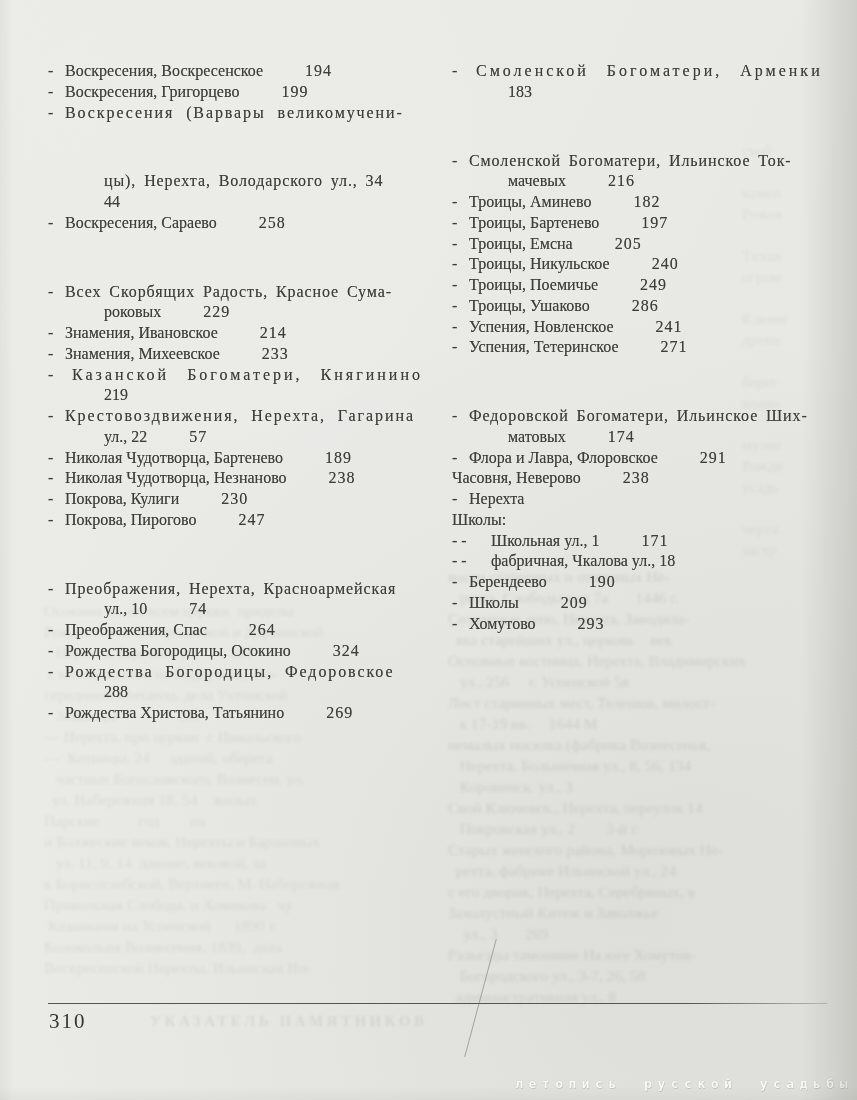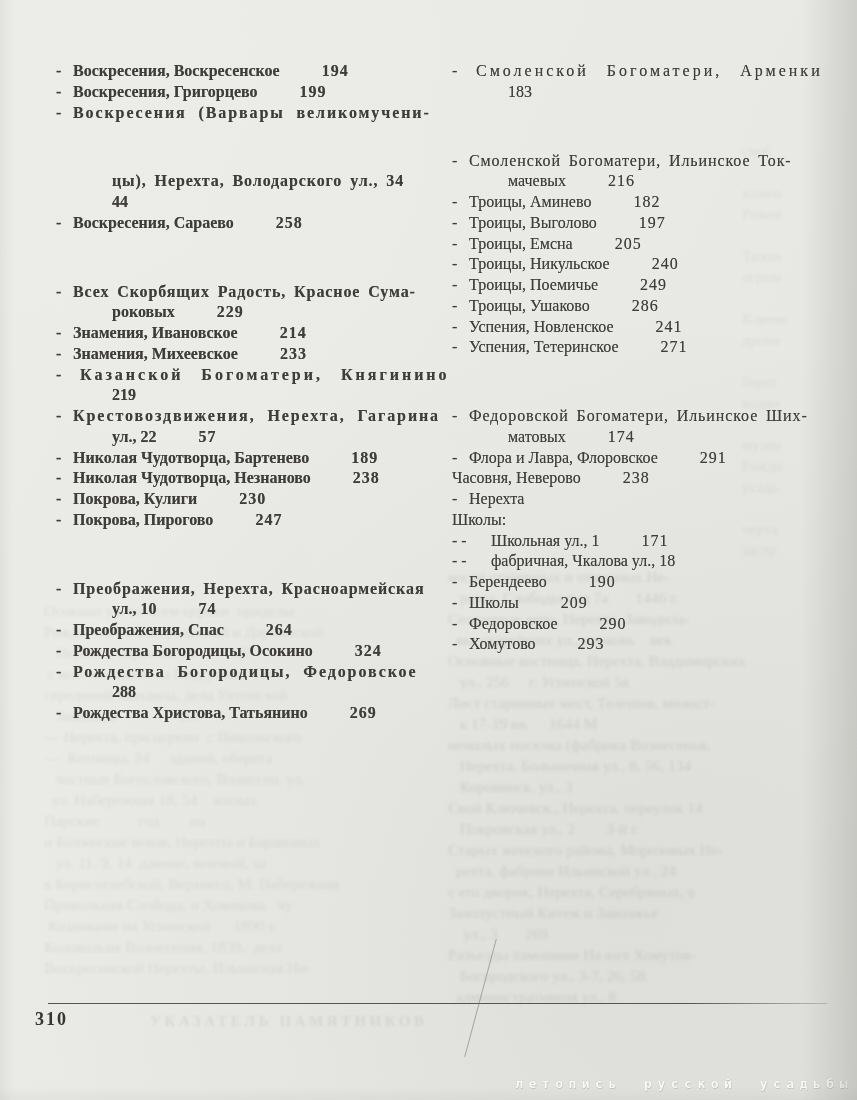--- a/index.html
+++ b/index.html
@@ -12,21 +12,21 @@
     font-family:"Liberation Serif","DejaVu Serif",serif;
   }
   #page::before{
     content:"";position:absolute;inset:0;pointer-events:none;
     background:
       radial-gradient(circle at 22% 14%,rgba(255,255,255,.06),transparent 42%),
       radial-gradient(circle at 72% 82%,rgba(60,60,50,.05),transparent 55%),
       radial-gradient(circle at 48% 50%,rgba(255,255,255,.03),transparent 60%);
   }
   .col{position:absolute;top:61px;}
-  #col-left{left:56px;width:392px;font-weight:bold;}
+  #col-left{left:48px;width:392px;}
   #col-right{left:452px;width:396px;}
   .line{height:20.75px;line-height:20.75px;font-size:16px;color:var(--ink);
         white-space:nowrap;text-shadow:0 0 .5px rgba(62,61,57,.55);}
   .line .dash{display:inline-block;width:17px;letter-spacing:0;}
   .line .dash.dbl{width:39px;}
   .line.cont{padding-left:56px;}
   .line .num{display:inline-block;margin-left:42px;letter-spacing:1px;}
   .j1{letter-spacing:.9px;word-spacing:3px;margin-top:48px;}
   .j2{letter-spacing:1.9px;word-spacing:6px;}
   .j3{letter-spacing:3px;word-spacing:11px;}
@@ -34,21 +34,21 @@
   .ghost{position:absolute;color:var(--ghost);font-size:15.5px;white-space:pre;
          filter:blur(1.5px);pointer-events:none;}
   #ghost-left{left:44px;top:600px;opacity:.13;}
   #ghost-right{left:448px;top:566px;opacity:.20;filter:blur(1.35px);}
   #ghost-margin{left:742px;top:140px;opacity:.11;}
   .gline{height:21px;line-height:21px;}
   #ghost-caps{position:absolute;left:150px;top:1013px;opacity:.12;filter:blur(1.2px);
               font-weight:bold;font-size:15px;letter-spacing:3.5px;color:#6c746c;white-space:pre;}
   #footer-rule{position:absolute;left:48px;top:1003px;width:779px;height:1.4px;
                background:linear-gradient(to right,var(--rule) 0%,var(--rule) 82%,rgba(86,84,79,.25) 100%);}
-  #page-number{position:absolute;left:35px;top:1009px;font-size:18px;font-weight:bold;
+  #page-number{position:absolute;left:49px;top:1009px;font-size:21px;font-weight:normal;
                letter-spacing:2px;color:#35342f;}
   #watermark{position:absolute;right:4px;bottom:9px;
              font-family:"DejaVu Sans Mono",monospace;font-weight:bold;font-size:13px;
              letter-spacing:5.5px;word-spacing:9px;color:var(--wm);
              opacity:.93;text-shadow:0 0 1px rgba(140,140,135,.6),.5px .5px 0 rgba(165,165,160,.4);}
   #scratch{position:absolute;left:480px;top:937px;width:1px;height:122px;
            background:rgba(105,105,100,.5);transform:rotate(15deg);}
   .edge{position:absolute;top:0;height:100%;pointer-events:none;}
   #edge-right{right:0;width:56px;background:linear-gradient(to right,rgba(70,70,64,0),rgba(70,70,64,.16));}
   #edge-left{left:0;width:14px;background:linear-gradient(to right,rgba(70,70,64,.06),rgba(70,70,64,0));}
@@ -91,38 +91,37 @@
       <div class="line j2"><span class="dash">-</span><span class="txt">Рождества Богородицы, Федоровское</span></div>
       <div class="line cont"><span class="txt">288</span></div>
       <div class="line"><span class="dash">-</span><span class="txt">Рождества Христова, Татьянино</span><span class="num">269</span></div>
     </div>
   <div class="col" id="col-right">
       <div class="line j3"><span class="dash">-</span><span class="txt">Смоленской Богоматери, Арменки</span></div>
       <div class="line cont"><span class="txt">183</span></div>
       <div class="line j1"><span class="dash">-</span><span class="txt">Смоленской Богоматери, Ильинское Ток-</span></div>
       <div class="line cont"><span class="txt">мачевых</span><span class="num">216</span></div>
       <div class="line"><span class="dash">-</span><span class="txt">Троицы, Аминево</span><span class="num">182</span></div>
-      <div class="line"><span class="dash">-</span><span class="txt">Троицы, Выголово</span><span class="num">197</span></div>
+      <div class="line"><span class="dash">-</span><span class="txt">Троицы, Бартенево</span><span class="num">197</span></div>
       <div class="line"><span class="dash">-</span><span class="txt">Троицы, Емсна</span><span class="num">205</span></div>
       <div class="line"><span class="dash">-</span><span class="txt">Троицы, Никульское</span><span class="num">240</span></div>
       <div class="line"><span class="dash">-</span><span class="txt">Троицы, Поемичье</span><span class="num">249</span></div>
       <div class="line"><span class="dash">-</span><span class="txt">Троицы, Ушаково</span><span class="num">286</span></div>
       <div class="line"><span class="dash">-</span><span class="txt">Успения, Новленское</span><span class="num">241</span></div>
       <div class="line"><span class="dash">-</span><span class="txt">Успения, Тетеринское</span><span class="num">271</span></div>
       <div class="line j1"><span class="dash">-</span><span class="txt">Федоровской Богоматери, Ильинское Ших-</span></div>
       <div class="line cont"><span class="txt">матовых</span><span class="num">174</span></div>
       <div class="line"><span class="dash">-</span><span class="txt">Флора и Лавра, Флоровское</span><span class="num">291</span></div>
       <div class="line"><span class="txt">Часовня, Неверово</span><span class="num">238</span></div>
       <div class="line"><span class="dash">-</span><span class="txt">Нерехта</span></div>
       <div class="line"><span class="txt">Школы:</span></div>
       <div class="line"><span class="dash dbl">- -</span><span class="txt">Школьная ул., 1</span><span class="num">171</span></div>
       <div class="line"><span class="dash dbl">- -</span><span class="txt">фабричная, Чкалова ул., 18</span></div>
       <div class="line"><span class="dash">-</span><span class="txt">Берендеево</span><span class="num">190</span></div>
       <div class="line"><span class="dash">-</span><span class="txt">Школы</span><span class="num">209</span></div>
-      <div class="line"><span class="dash">-</span><span class="txt">Федоровское</span><span class="num">290</span></div>
       <div class="line"><span class="dash">-</span><span class="txt">Хомутово</span><span class="num">293</span></div>
     </div>
 
   <div id="footer-rule"></div>
   <div id="page-number">310</div>
   <div id="scratch"></div>
   <div id="watermark">летопись русской усадьбы</div>
 
   <div class="edge" id="edge-right"></div>
   <div class="edge" id="edge-left"></div>

